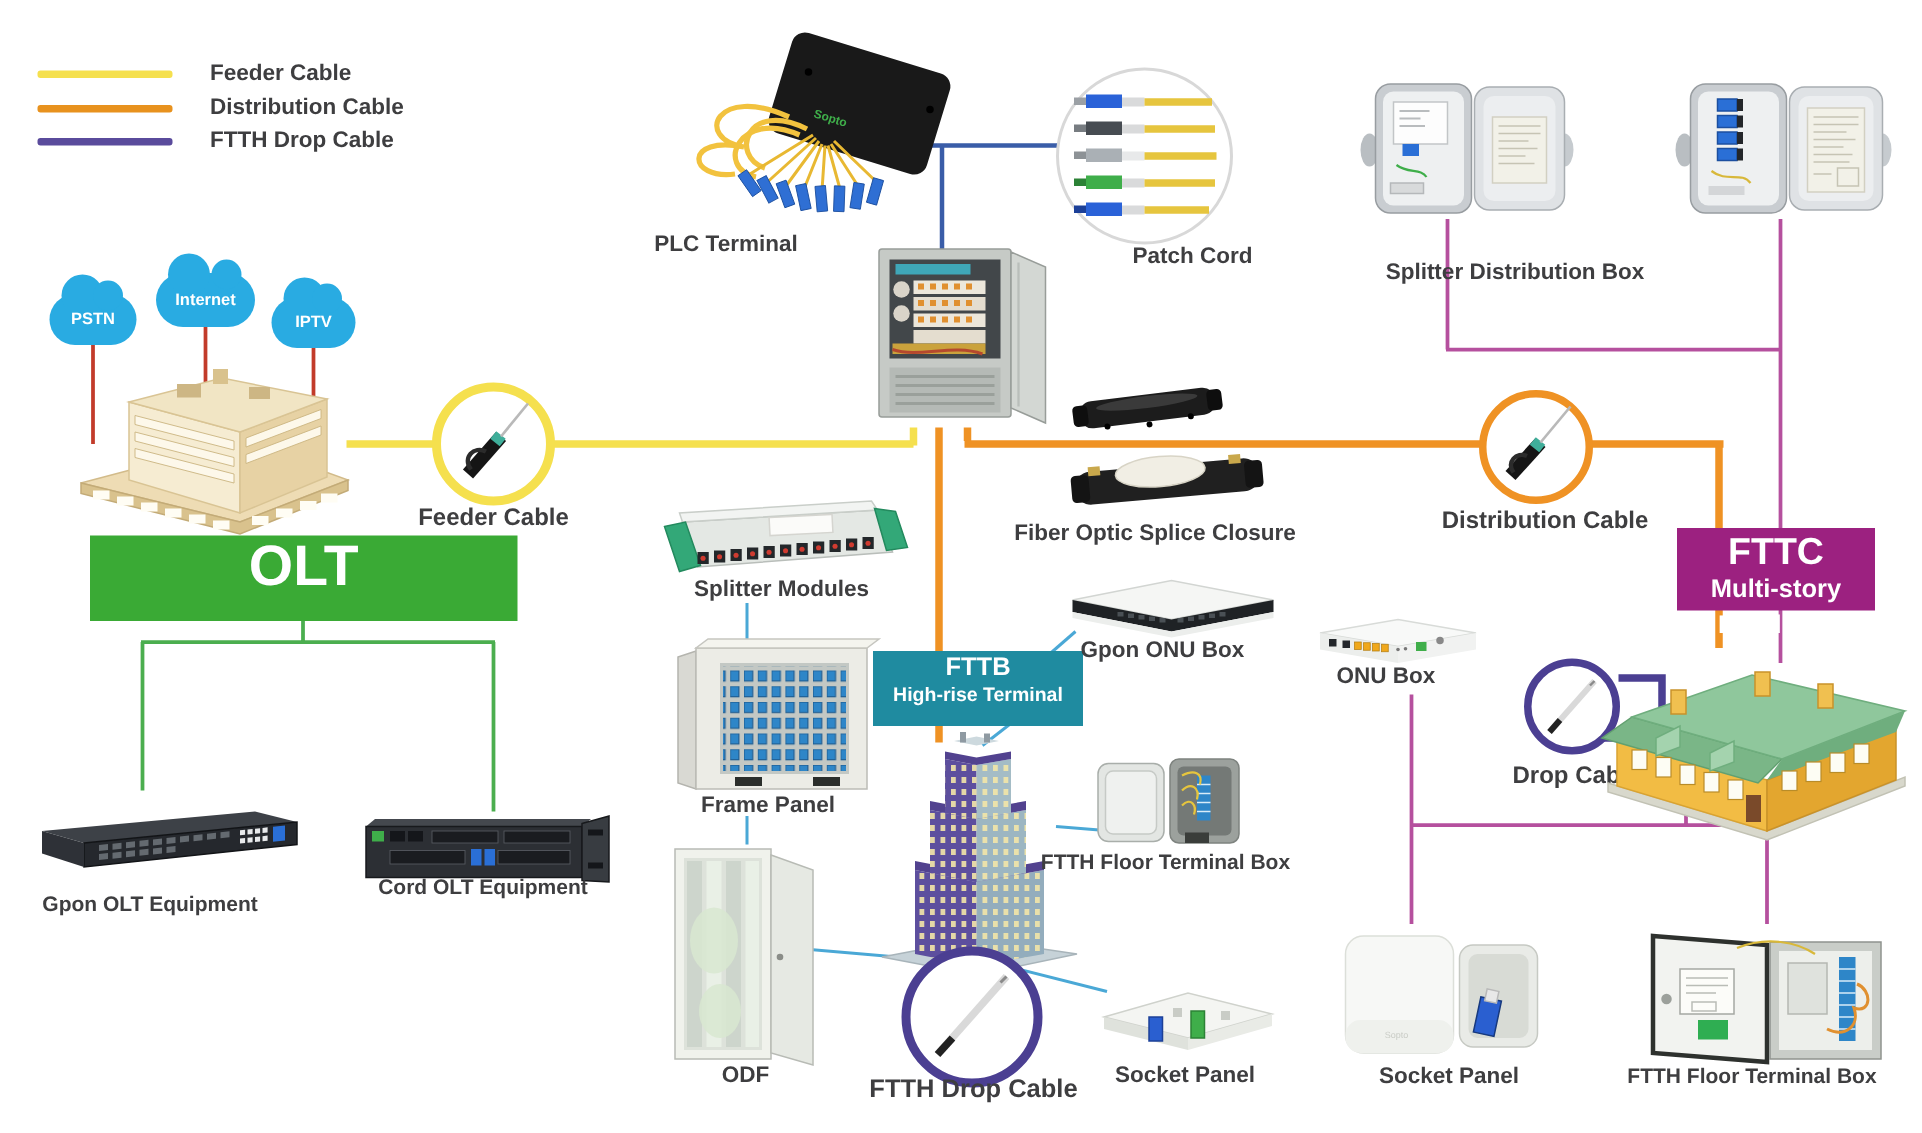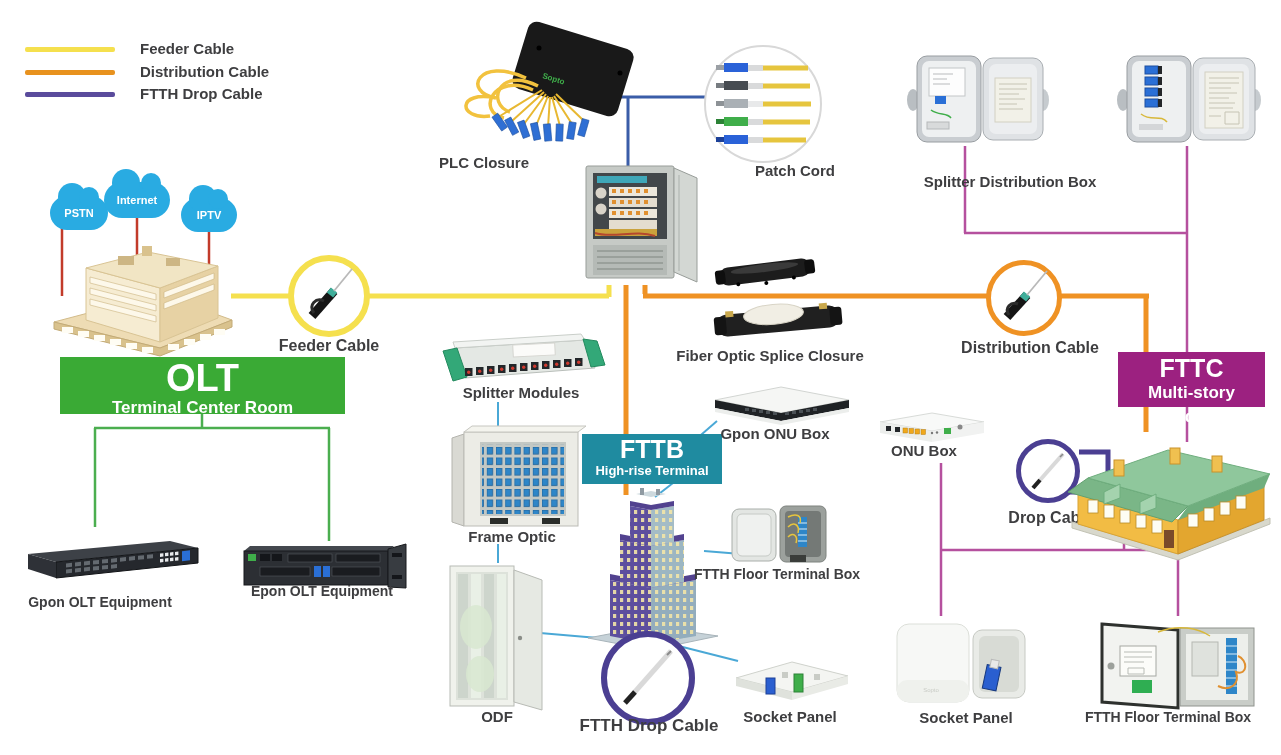--- a/index.html
+++ b/index.html
@@ -29,21 +29,21 @@
   .ring-drop{border:6px solid #4b3f92;}
   .ring-drop-sm{border:5px solid #4b3f92;}
   .circle-plain{position:absolute;border-radius:50%;background:#fff;border:2px solid #d8d8d8;box-sizing:border-box;}
   .zone{position:absolute;color:#fff;text-align:center;box-sizing:border-box;}
   .zone-olt{background:#3aaa35;}
   .zone-fttb{background:#1f8ba0;}
   .zone-fttc{background:#9c2180;}
   .zone .t1{font-weight:bold;}
   .zone-olt .t1{font-size:38px;line-height:1.0;margin-top:2px;}
   .zone-olt .t2{font-size:17px;font-weight:bold;line-height:1.3;}
-  .zone-fttb .t1{font-size:25px;line-height:1.05;margin-top:2px;}
+  .zone-fttb .t1{font-size:17px;line-height:1.05;margin-top:2px;}
   .zone-fttb .t2{font-size:13px;font-weight:bold;line-height:1.4;}
   .zone-fttc .t1{font-size:25px;line-height:1.05;margin-top:3px;}
   .zone-fttc .t2{font-size:17px;font-weight:bold;line-height:1.4;}
 </style>
 </head>
 <body>
 
 <svg class="art" style="left:0;top:0;" width="1281" height="755" viewBox="0 0 1281 755">
   <g fill="none">
     <path d="M62,226 V296" stroke="#c23b2a" stroke-width="2.5"></path>
@@ -68,21 +68,21 @@
 
 <div>
   <div class="legend-swatch sw-feeder" style="left:25px;top:47px;"></div>
   <div class="legend-label" style="top:40px;">Feeder Cable</div>
   <div class="legend-swatch sw-dist" style="left:25px;top:70px;"></div>
   <div class="legend-label" style="top:63px;">Distribution Cable</div>
   <div class="legend-swatch sw-drop" style="left:25px;top:92px;"></div>
   <div class="legend-label" style="top:85px;">FTTH Drop Cable</div>
 </div>
 
-<div class="cloud" style="left:50px;top:196px;width:58px;height:34px;">
+<div class="cloud" style="left:33px;top:196px;width:58px;height:34px;">
     <span>PSTN</span>
   </div>
 <div class="cloud" style="left:104px;top:182px;width:66px;height:36px;">
     <span>Internet</span>
   </div>
 <div class="cloud" style="left:181px;top:198px;width:56px;height:34px;">
     <span>IPTV</span>
   </div>
 
 <svg class="art" style="left:48px;top:230px;" width="190" height="128" viewBox="0 0 190 128">
@@ -110,21 +110,20 @@
       <rect x="94" y="117" width="11" height="6"></rect>
     <rect x="120" y="114" width="11" height="6"></rect>
       <rect x="136" y="109" width="11" height="6"></rect>
     <rect x="152" y="104" width="11" height="6"></rect>
       <rect x="166" y="99" width="11" height="6"></rect>
   </g>
 </svg>
 
 <div class="zone zone-olt" style="left:60px;top:357px;width:285px;height:57px;">
   <div class="t1">OLT</div>
-  <div class="t2">Terminal Center Room</div>
 </div>
 
 <svg class="art" style="left:22px;top:536px;" width="182" height="52" viewBox="0 0 182 52">
   <polygon points="6,18 148,5 176,12 34,26" fill="#3d4147"></polygon>
   <polygon points="34,26 176,12 176,27 34,42" fill="#25282d" stroke="#121417"></polygon>
   <polygon points="6,18 34,26 34,42 6,33" fill="#2e3137"></polygon>
   <g transform="skewY(-6)">
     <g fill="#646a70">
       <rect x="44" y="32" width="6" height="4"></rect>
         <rect x="53" y="32" width="6" height="4"></rect>
@@ -169,21 +168,21 @@
     <rect x="52" y="13" width="44" height="8"></rect>
       <rect x="100" y="13" width="44" height="8"></rect>
     <rect x="24" y="26" width="50" height="9"></rect>
       <rect x="96" y="26" width="48" height="9"></rect>
   </g>
   <rect x="78" y="25" width="7" height="11" fill="#2a6fd6"></rect>
   <rect x="87" y="25" width="7" height="11" fill="#2a6fd6"></rect>
   <rect x="156" y="12" width="10" height="4" fill="#14161a"></rect>
   <rect x="156" y="34" width="10" height="4" fill="#14161a"></rect>
 </svg>
-<div class="lbl lbl-sm" style="left:322px;top:584px;">Epon OLT Equipment</div>
+<div class="lbl lbl-sm" style="left:322px;top:584px;">Cord OLT Equipment</div>
 
 <div class="ring ring-feeder" style="left:288px;top:255px;width:82px;height:82px;">
   <svg width="70" height="70" viewBox="0 0 70 70">
     <line x1="18" y1="55" x2="40" y2="30" stroke="#151515" stroke-width="9"></line>
     <line x1="36" y1="34" x2="40" y2="29" stroke="#3fae9a" stroke-width="8"></line>
     <line x1="40" y1="30" x2="58" y2="8" stroke="#b9b9b9" stroke-width="1.8"></line>
     <path d="M20,52 c-6,-8 2,-16 10,-12" stroke="#2b2b2b" stroke-width="3" fill="none"></path>
   </svg>
 </div>
 <div class="lbl lbl-md" style="left:329px;top:337px;">Feeder Cable</div>
@@ -205,21 +204,21 @@
     <rect x="58" y="88" width="7" height="17" transform="rotate(-35 61 96)"></rect>
     <rect x="70" y="92" width="7" height="17" transform="rotate(-28 73 100)"></rect>
     <rect x="82" y="95" width="7" height="17" transform="rotate(-20 85 103)"></rect>
     <rect x="94" y="97" width="7" height="17" transform="rotate(-12 97 105)"></rect>
     <rect x="106" y="98" width="7" height="17" transform="rotate(-5 109 106)"></rect>
     <rect x="118" y="98" width="7" height="17" transform="rotate(2 121 106)"></rect>
     <rect x="130" y="96" width="7" height="17" transform="rotate(9 133 104)"></rect>
     <rect x="142" y="93" width="7" height="17" transform="rotate(16 145 101)"></rect>
   </g>
 </svg>
-<div class="lbl" style="left:484px;top:155px;">PLC Closure</div>
+<div class="lbl" style="left:484px;top:155px;">PLC Terminal</div>
 
 <div class="circle-plain" style="left:704px;top:45px;width:118px;height:118px;">
   <svg width="114" height="114" viewBox="0 0 114 114">
     <g>
       <rect x="18" y="16" width="24" height="9" fill="#2a62d8"></rect>
         <rect x="42" y="18" width="15" height="6" fill="#d9dadb"></rect>
         <line x1="57" y1="21" x2="102" y2="21" stroke="#e6c53e" stroke-width="5"></line>
         <rect x="10" y="18" width="8" height="5" fill="#9ba0a5"></rect>
       <rect x="18" y="34" width="24" height="9" fill="#474c52"></rect>
         <rect x="42" y="36" width="15" height="6" fill="#d9dadb"></rect>
@@ -386,21 +385,21 @@
     </pattern>
   </defs>
   <polygon points="2,12 14,8 14,100 2,96" fill="#d9d9d3" stroke="#b4b4ae"></polygon>
   <rect x="14" y="6" width="114" height="94" fill="#ecece6" stroke="#bcbcb6"></rect>
   <polygon points="14,6 128,6 136,0 22,0" fill="#f4f4ee" stroke="#c6c6c0"></polygon>
   <rect x="30" y="16" width="86" height="74" fill="#c3c8c4"></rect>
   <rect x="32" y="18" width="82" height="70" fill="url(#fuGrid)"></rect>
   <rect x="40" y="92" width="18" height="6" fill="#2b2e2b"></rect>
   <rect x="92" y="92" width="18" height="6" fill="#2b2e2b"></rect>
 </svg>
-<div class="lbl" style="left:512px;top:529px;">Frame Optic</div>
+<div class="lbl" style="left:512px;top:529px;">Frame Panel</div>
 
 <svg class="art" style="left:446px;top:562px;" width="102" height="150" viewBox="0 0 102 150">
   <rect x="4" y="4" width="64" height="140" fill="#f0f2ec" stroke="#b8bbb5"></rect>
   <rect x="10" y="10" width="52" height="128" fill="#dde2da"></rect>
   <g>
     <rect x="12" y="12" width="10" height="124" fill="#cdd5cc"></rect>
     <rect x="25" y="12" width="10" height="124" fill="#e9f0e6"></rect>
     <rect x="38" y="12" width="10" height="124" fill="#cdd5cc"></rect>
     <rect x="51" y="12" width="9" height="124" fill="#e9f0e6"></rect>
     <ellipse cx="30" cy="65" rx="16" ry="22" fill="#d8e8d0" opacity="0.85"></ellipse>
@@ -520,21 +519,21 @@
 
 <div class="ring ring-drop-sm" style="left:1016px;top:439px;width:64px;height:64px;">
   <svg width="54" height="54" viewBox="0 0 54 54">
     <line x1="12" y1="44" x2="42" y2="10" stroke="#d9d9d9" stroke-width="4"></line>
     <line x1="12" y1="44" x2="19" y2="36" stroke="#222" stroke-width="4"></line>
     <line x1="39" y1="13" x2="42" y2="10" stroke="#8a8a8a" stroke-width="1.6"></line>
   </svg>
 </div>
 <div class="lbl lbl-md" style="left:1051px;top:509px;">Drop Cable</div>
 
-<div class="zone zone-fttc" style="left:1118px;top:352px;width:147px;height:55px;">
+<div class="zone zone-fttc" style="left:1118px;top:352px;width:132px;height:55px;">
   <div class="t1">FTTC</div>
   <div class="t2">Multi-story Buildings</div>
 </div>
 <svg class="art" style="left:1048px;top:394px;" width="232" height="164" viewBox="0 0 232 164">
   <polygon points="24,128 130,160 222,124 222,130 130,166 24,134" fill="#d8d8cc" stroke="#c2c2b4"></polygon>
   <polygon points="30,96 130,126 130,160 30,130" fill="#f2bc44" stroke="#d9a332"></polygon>
   <polygon points="130,126 216,92 216,126 130,160" fill="#e3a62f" stroke="#c9922a"></polygon>
   <polygon points="20,98 124,128 140,112 40,84" fill="#7ab687" stroke="#62a070"></polygon>
   <polygon points="40,84 140,112 222,80 120,56" fill="#8fc79c" stroke="#6fae7e"></polygon>
   <polygon points="140,112 222,80 216,94 130,126" fill="#6fae7e"></polygon>

